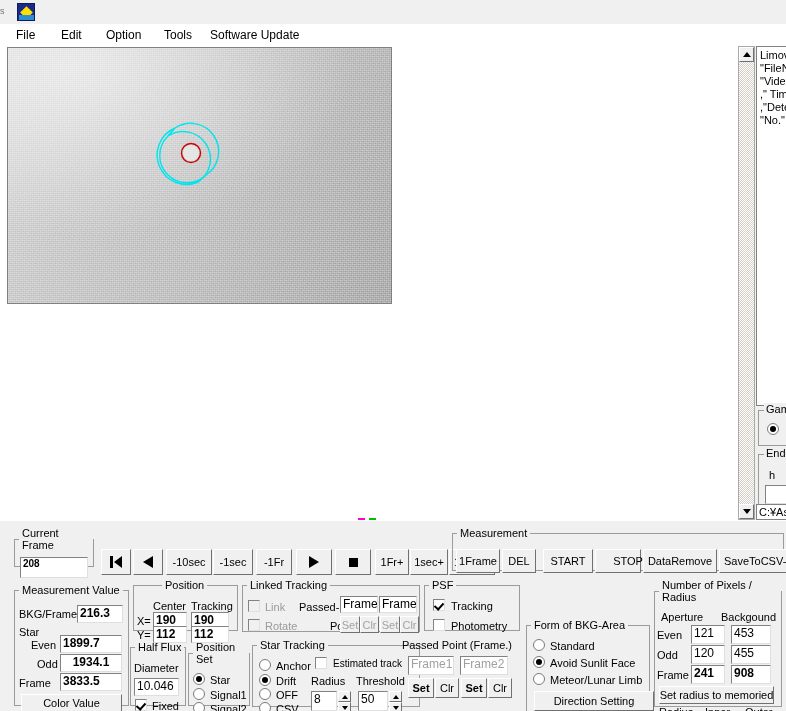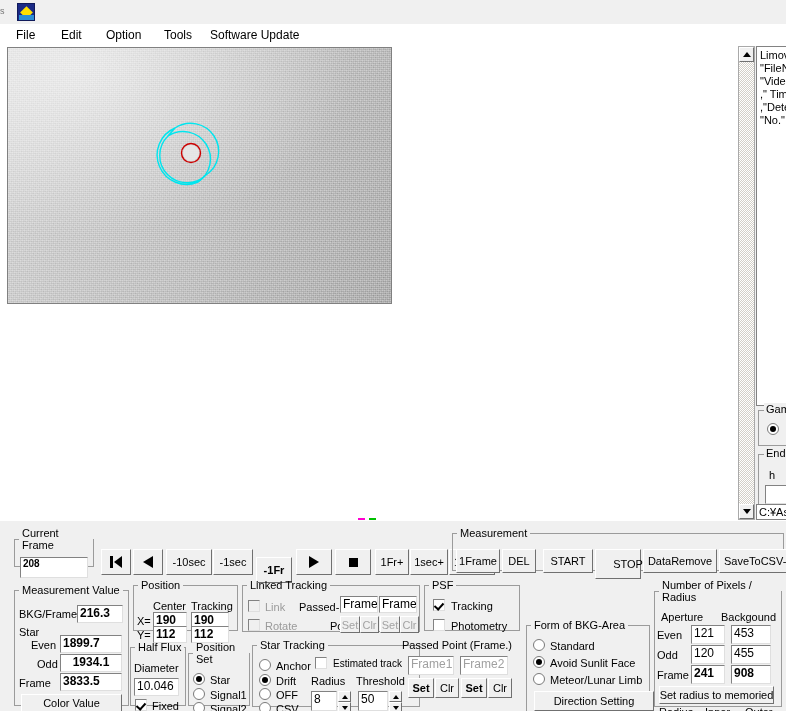--- a/index.html
+++ b/index.html
@@ -224,56 +224,56 @@
       <span class="rew">
         <span class="b"></span>
           <span class="tri-l" style="border-width:6px 8px 6px 0;"></span>
       </span>
     </div>
     <div class="btn" style="left:133px;top:28px;width:30px;height:26px;">
       <span class="tri-l"></span>
     </div>
     <div class="btn" style="left:166px;top:28px;width:46px;height:26px;">-10sec</div>
     <div class="btn" style="left:213px;top:28px;width:40px;height:26px;">-1sec</div>
-    <div class="btn" style="left:256px;top:36px;width:36px;height:26px;font-weight:bold;">-1Fr</div>
+    <div class="btn" style="left:256px;top:28px;width:36px;height:26px;">-1Fr</div>
     <div class="btn" style="left:296px;top:28px;width:36px;height:26px;">
       <span class="tri-r"></span>
     </div>
     <div class="btn" style="left:335px;top:28px;width:36px;height:26px;">
       <span class="sq"></span>
     </div>
     <div class="btn" style="left:375px;top:28px;width:34px;height:26px;">1Fr+</div>
     <div class="btn" style="left:410px;top:28px;width:38px;height:26px;">1sec+</div>
     <div class="btn" style="left:449px;top:28px;width:46px;height:26px;">10sec+</div>
 
     <fieldset class="grp" style="left:452px;top:6px;width:332px;height:44px;">
       <legend>Measurement</legend>
       <div class="btn" style="left:3px;top:10px;width:44px;height:24px;">1Frame</div>
       <div class="btn" style="left:49px;top:10px;width:34px;height:24px;">DEL</div>
       <div class="btn" style="left:90px;top:10px;width:50px;height:24px;">START</div>
-      <div class="btn" style="left:142px;top:10px;width:46px;height:30px;padding-left:20px;">STOP</div>
+      <div class="btn" style="left:142px;top:10px;width:46px;height:24px;padding-left:20px;">STOP</div>
       <div class="btn" style="left:190px;top:10px;width:74px;height:24px;">DataRemove</div>
       <div class="btn" style="left:266px;top:10px;width:90px;height:24px;">SaveToCSV-File</div>
     </fieldset>
 
     <fieldset class="grp" style="left:14px;top:63px;width:115px;height:122px;">
       <legend>Measurement Value</legend>
       <span class="lbl" style="left:4px;top:12px;">BKG/Frame</span>
       <span class="tf bold" style="left:62px;top:9px;width:46px;height:18px;">216.3</span>
       <span class="lbl" style="left:4px;top:30px;">Star</span>
       <span class="lbl" style="left:16px;top:43px;">Even</span>
       <span class="tf bold" style="left:45px;top:39px;width:62px;height:18px;">1899.7</span>
       <span class="lbl" style="left:22px;top:62px;">Odd</span>
       <span class="tf bold" style="left:45px;top:58px;width:62px;height:18px;text-align:center;">1934.1</span>
       <span class="lbl" style="left:4px;top:81px;">Frame</span>
       <span class="tf bold" style="left:45px;top:77px;width:62px;height:18px;">3833.5</span>
       <div class="btn" style="left:6px;top:98px;width:101px;height:18px;">Color Value</div>
     </fieldset>
 
-    <fieldset class="grp" style="left:133px;top:58px;width:105px;height:52px;">
+    <fieldset class="grp" style="left:133px;top:58px;width:105px;height:52px;padding-left:24px;">
       <legend>Position</legend>
       <span class="lbl" style="left:19px;top:9px;">Center</span>
       <span class="lbl" style="left:57px;top:9px;">Tracking</span>
       <span class="lbl" style="left:3px;top:24px;">X=</span>
       <span class="tf bold" style="left:19px;top:21px;width:34px;height:17px;">190</span>
       <span class="tf bold" style="left:57px;top:21px;width:38px;height:17px;">190</span>
       <span class="lbl" style="left:3px;top:38px;">Y=</span>
       <span class="tf bold" style="left:19px;top:35px;width:34px;height:17px;">112</span>
       <span class="tf bold" style="left:57px;top:35px;width:38px;height:17px;">112</span>
     </fieldset>

